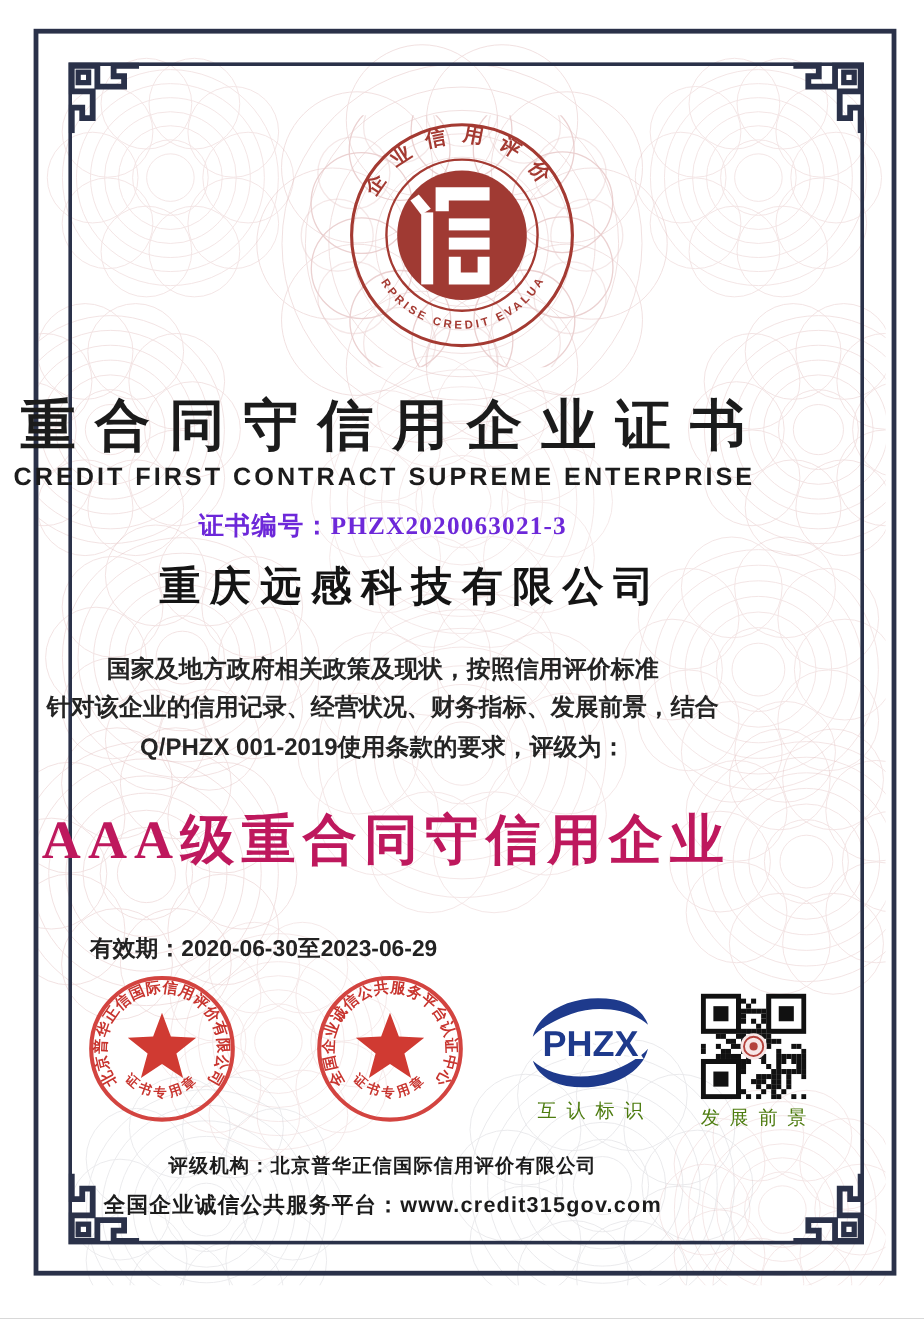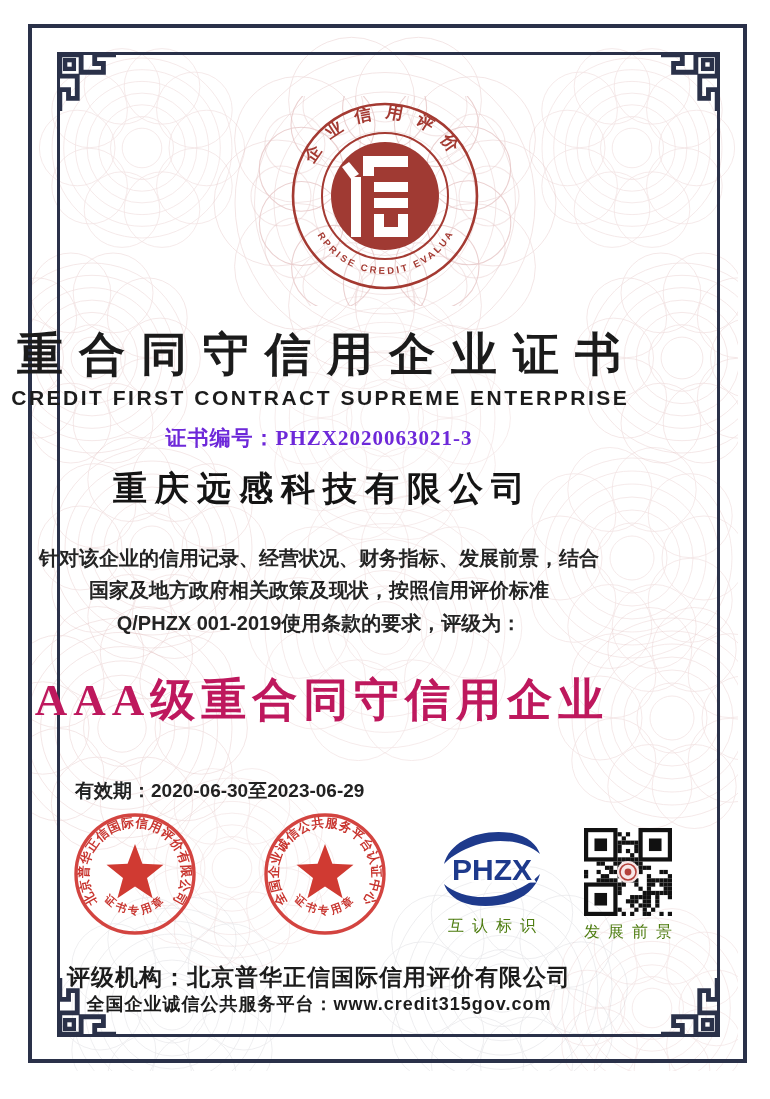--- a/index.html
+++ b/index.html
@@ -21,34 +21,34 @@
   .abs{position:absolute;}
   .centered{left:0;width:638px;text-align:center;}
   .logo-wrap{top:96px;left:250px;width:270px;height:210px;}
   .cert-title{top:324px;font-size:46px;font-weight:800;color:#1b1b1b;
               letter-spacing:16px;text-indent:16px;font-family:"Liberation Sans",sans-serif;}
   .cert-subtitle{top:386px;font-size:21px;font-weight:700;color:#1c1c1c;
                  letter-spacing:2.5px;text-indent:2.5px;}
   .cert-no{top:424px;font-size:21px;font-weight:700;color:#6d28d9;
            font-family:"Liberation Serif",serif;letter-spacing:1px;}
   .company{top:466px;font-size:34px;font-weight:700;color:#141414;
-           font-family:Liberation Mono, monospace;letter-spacing:8px;text-indent:8px;}
+           font-family:Liberation Mono, monospace;letter-spacing:8px;text-indent:8px;margin-left:20px;}
   .body-text{top:542px;font-size:20px;font-weight:700;color:#242424;line-height:1.62;}
   .rating{top:670px;font-size:45px;font-weight:800;color:#be185d;
           font-family:"Liberation Serif",serif;letter-spacing:6px;text-indent:6px;}
   .validity{top:778px;left:75px;font-size:19px;font-weight:600;color:#222;}
   .seal{top:810px;width:130px;height:132px;}
   .seal.s1{left:70px;}
   .seal.s2{left:260px;}
   .phzx{top:826px;left:436px;width:112px;height:86px;}
   .qr{top:828px;left:584px;width:88px;height:88px;}
   .caption{font-size:16px;font-weight:400;color:#4d7c0f;letter-spacing:8px;text-indent:8px;text-align:center;}
   .cap-phzx{top:916px;left:430px;width:124px;}
   .cap-qr{top:922px;left:572px;width:112px;}
-  .footer1{top:962px;font-size:23px;font-weight:700;color:#1c1c1c;letter-spacing:1px;}
+  .footer1{top:962px;font-size:16px;font-weight:700;color:#1c1c1c;letter-spacing:1px;}
   .footer2{top:992px;font-size:18px;font-weight:700;color:#1c1c1c;letter-spacing:1px;}
 </style>
 </head>
 <body>
 
 <div class="page">
 
   <svg id="guilloche" width="706" height="1043" viewBox="0 0 706 1043">
       <g stroke="#dcb4b4" fill="none" stroke-width="0.8" opacity="0.42">
         <circle cx="353" cy="175" r="33.0"></circle>
@@ -403,22 +403,22 @@
       <path d="M-34 -17 L-43 -29 L-36 -34 L-26 -22 Z"></path>
     </g>
   </svg>
 
   <div class="abs centered cert-title">重合同守信用企业证书</div>
   <div class="abs centered cert-subtitle">CREDIT FIRST CONTRACT SUPREME ENTERPRISE</div>
   <div class="abs centered cert-no">证书编号：PHZX2020063021-3</div>
   <div class="abs centered company">重庆远感科技有限公司</div>
 
   <div class="abs centered body-text">
+    <div>国家及地方政府相关政策及现状，按照信用评价标准</div>
     <div>针对该企业的信用记录、经营状况、财务指标、发展前景，结合</div>
-    <div>国家及地方政府相关政策及现状，按照信用评价标准</div>
     <div>Q/PHZX 001-2019使用条款的要求，评级为：</div>
   </div>
 
   <div class="abs centered rating">AAA级重合同守信用企业</div>
 
   <div class="abs validity">有效期：2020-06-30至2023-06-29</div>
 
   <svg class="abs seal s1" viewBox="0 0 130 132">
     <circle cx="65" cy="64" r="59" fill="none" stroke="#cf3430" stroke-width="3.4" opacity="0.92"></circle>
     <polygon points="65,34 72.4,53.8 93.5,54.7 77,67.9 82.6,88.3 65,76.6 47.4,88.3 53,67.9 36.5,54.7 57.6,53.8" fill="#d03a32"></polygon>

